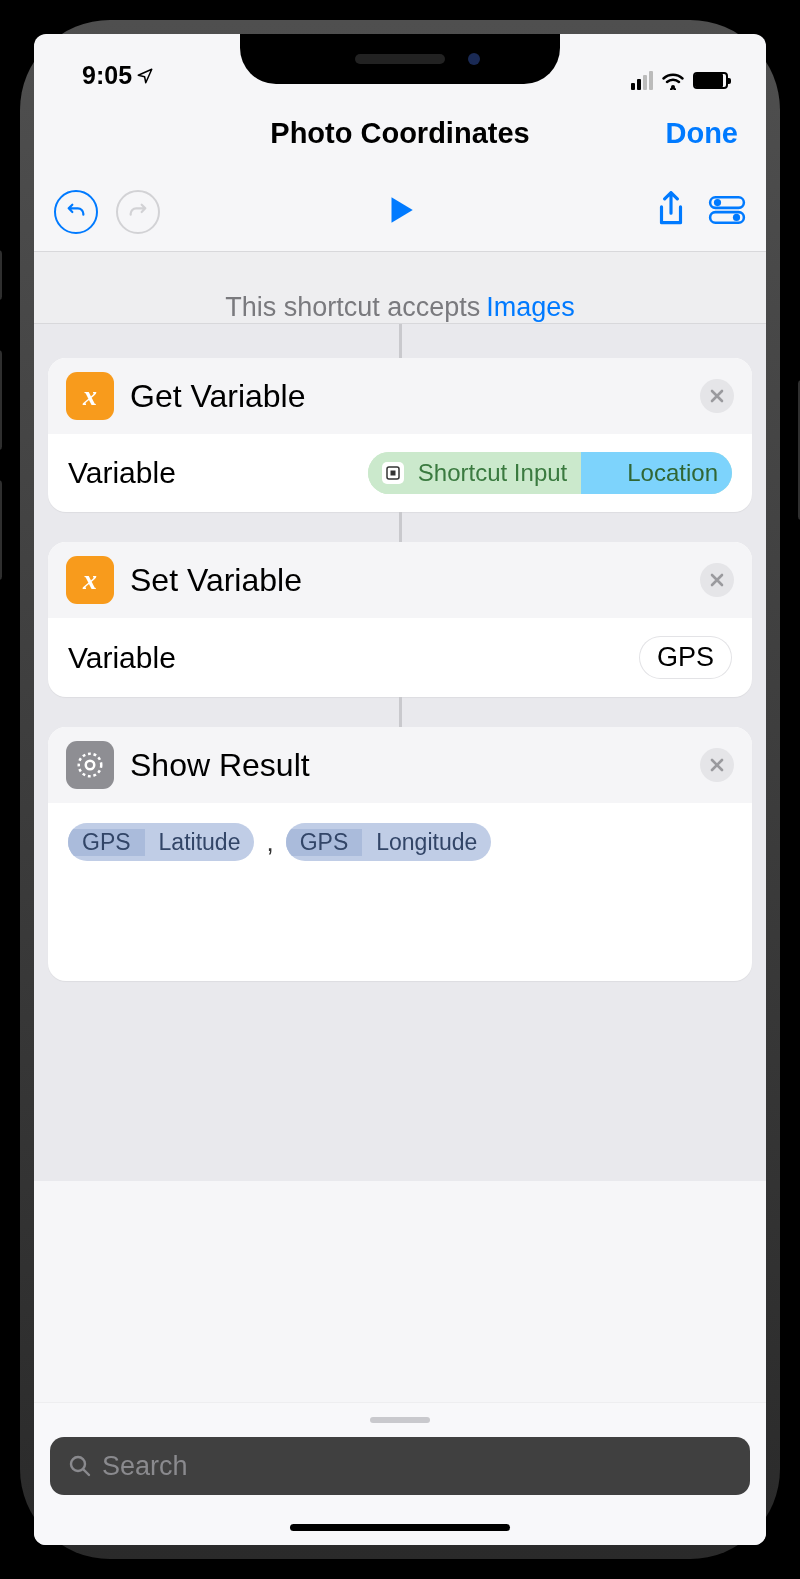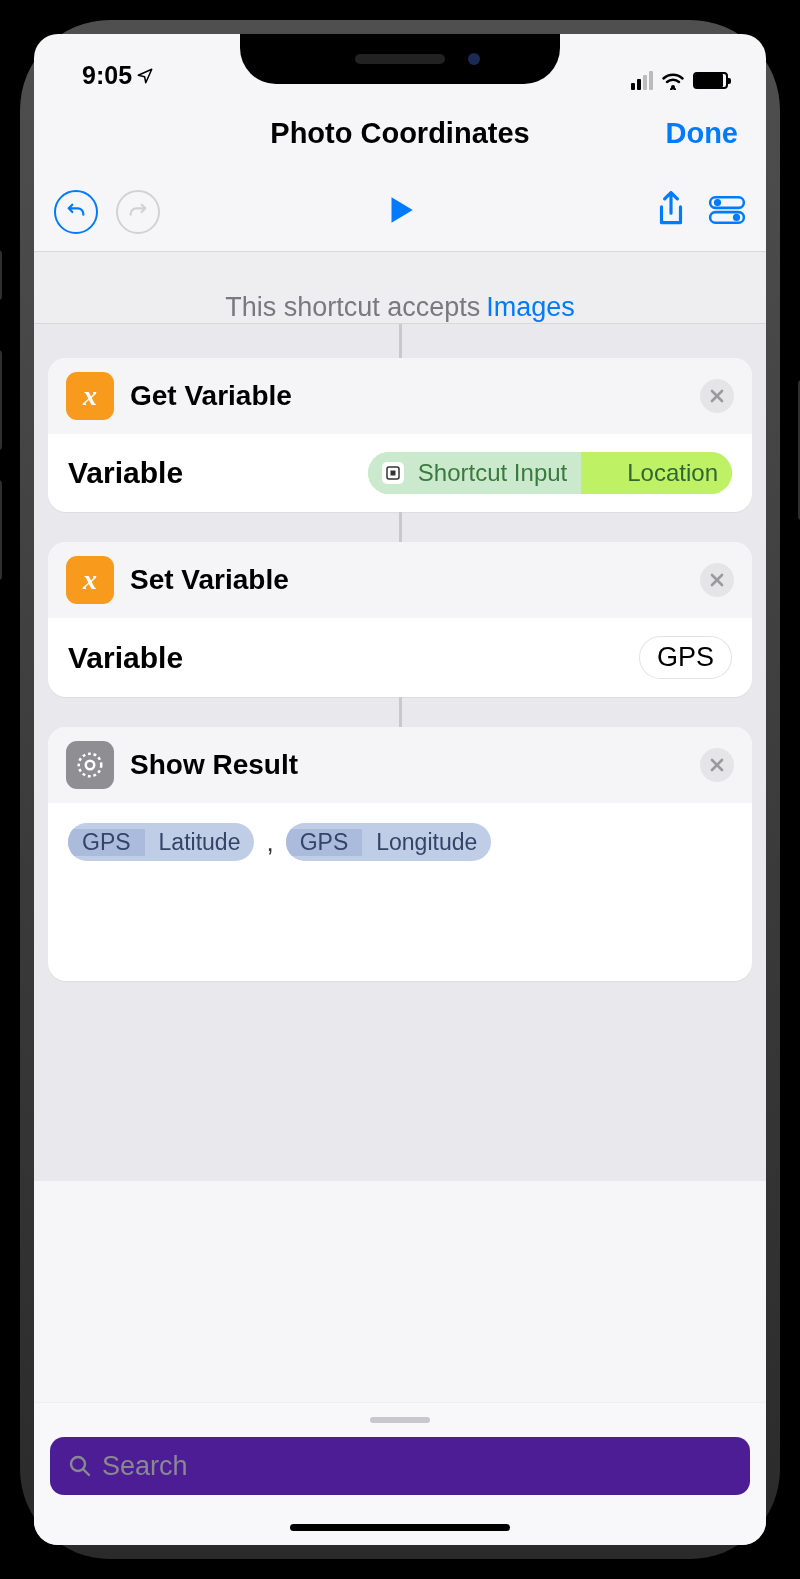--- a/index.html
+++ b/index.html
@@ -22,21 +22,21 @@
 }
 .side-btn { position: absolute; background:#2f2f2f; border-radius:4px; }
 .sb-left1 { left:-5px; top:250px; width:7px; height:50px; }
 .sb-left2 { left:-5px; top:350px; width:7px; height:100px; }
 .sb-left3 { left:-5px; top:480px; width:7px; height:100px; }
 .sb-right { right:-5px; top:380px; width:7px; height:140px; }
 
 .screen {
   width: 100%; height: 100%;
   background: #f6f6f8;
-  border-radius: 24px;
+  border-radius: 12px;
   position: relative;
   overflow: hidden;
 }
 .notch {
   position: absolute; top: 0; left: 50%; transform: translateX(-50%);
   width: 320px; height: 50px; background: #000;
   border-bottom-left-radius: 36px; border-bottom-right-radius: 36px;
   z-index: 10;
   display:flex; align-items:center; justify-content:center; gap:60px;
 }
@@ -107,37 +107,37 @@
   background: #f5f5f7; gap: 16px; position: relative;
 }
 .action-icon {
   width: 48px; height: 48px; border-radius: 11px;
   display: flex; align-items: center; justify-content: center;
   color: #fff; font-style: italic; font-size: 28px; font-weight: 700;
   font-family: Georgia, serif;
 }
 .icon-orange { background: #f89b1c; }
 .icon-gray { background: #8e8e93; }
-.action-title { font-size: 28px; font-weight: 700; }
+.action-title { font-size: 32px; font-weight: 400; }
 .close-btn {
   position: absolute; right: 18px; width: 34px; height: 34px;
   background: #e5e5e8; border-radius: 50%;
   display: flex; align-items: center; justify-content: center;
 }
 .close-btn svg { width:16px; height:16px;}
 
 .action-body { padding: 18px 20px; display: flex; align-items: center; justify-content: space-between; }
-.param-label { font-size: 30px; font-weight: 700; }
+.param-label { font-size: 30px; font-weight: 400; }
 .pill-green {
   display: inline-flex; align-items: center; background: #cbe9cc;
   border-radius: 22px; overflow: hidden; height: 42px; font-size:24px;
 }
 .pill-green .seg { padding: 0 14px; color: #3a7a3f; display:flex; align-items:center; gap:14px; height:100%;}
 .pill-green .seg.main { background:#cbe9cc;}
-.pill-green .seg.sub { background: #bef264; color:#306634;padding-left:46px;}
+.pill-green .seg.sub { background: #7dd3fc; color:#306634;padding-left:46px;}
 .pill-green .mini-icon{ width:22px; height:22px; background:#fff; border-radius:5px; display:flex; align-items:center; justify-content:center;}
 .pill-green .mini-icon svg{ width:14px;height:14px;}
 
 .pill-white {
   display:inline-flex; align-items:center; padding: 6px 18px;
   background:#fff; border-radius:22px; font-size:27px;
   box-shadow: 0 0 0 1px #e3e3e6 inset;
 }
 
 .result-body { padding: 20px 20px 120px 20px; display:flex; align-items:center; flex-wrap:wrap; gap:8px;}
@@ -150,21 +150,21 @@
 .comma { font-size:26px; color:#333; padding:0 4px;}
 
 
 .search-footer {
   position: absolute; bottom: 0; left: 0; right: 0;
   padding: 14px 16px 50px 16px; background: rgba(248,248,250,.96);
   border-top: 1px solid rgba(0,0,0,.04);
 }
 .search-handle { width:60px; height:6px; background:#c9c9cd; border-radius:3px; margin:0 auto 14px auto;}
 .search-field {
-  height: 58px; background: #4c1d95; border-radius: 14px;
+  height: 58px; background: #404040; border-radius: 14px;
   display: flex; align-items: center; padding: 0 18px; gap: 10px;
   font-size: 27px; color: #8a8a8e;
 }
 .home-indicator {
   position: absolute; bottom: 14px; left: 50%; transform: translateX(-50%);
   width: 220px; height: 7px; background: #000; border-radius: 4px;
 }
 </style>
 </head>
 <body>

